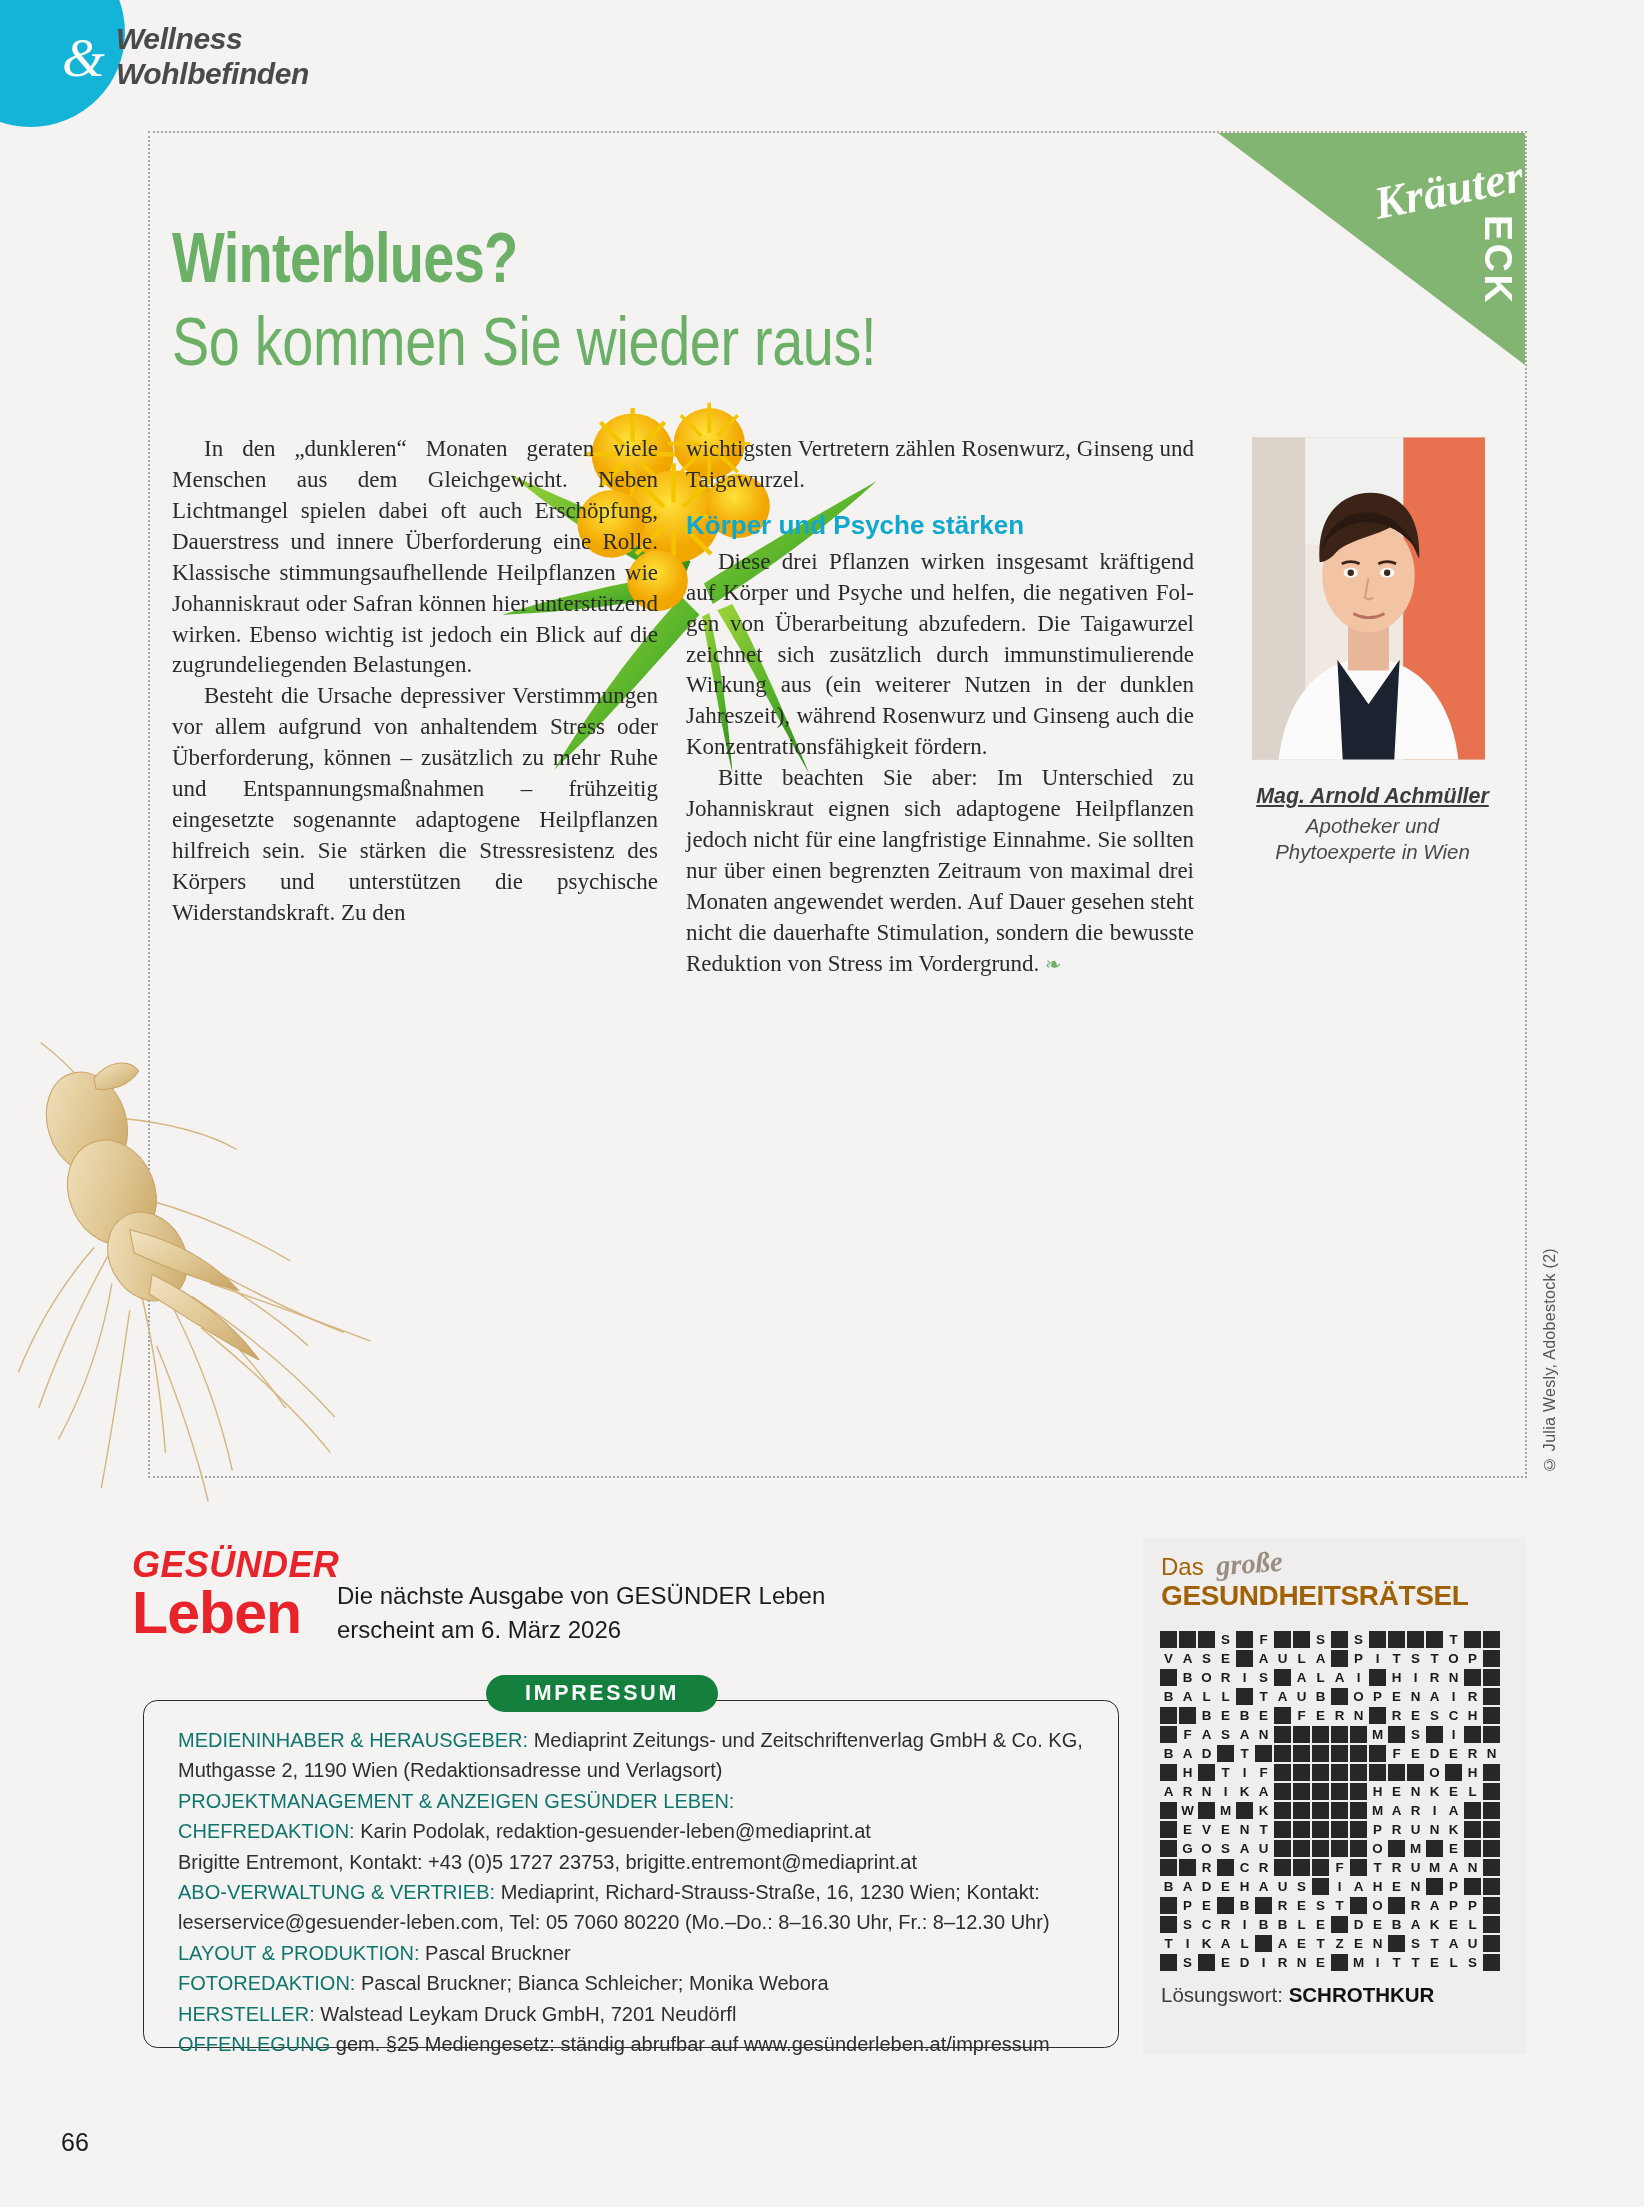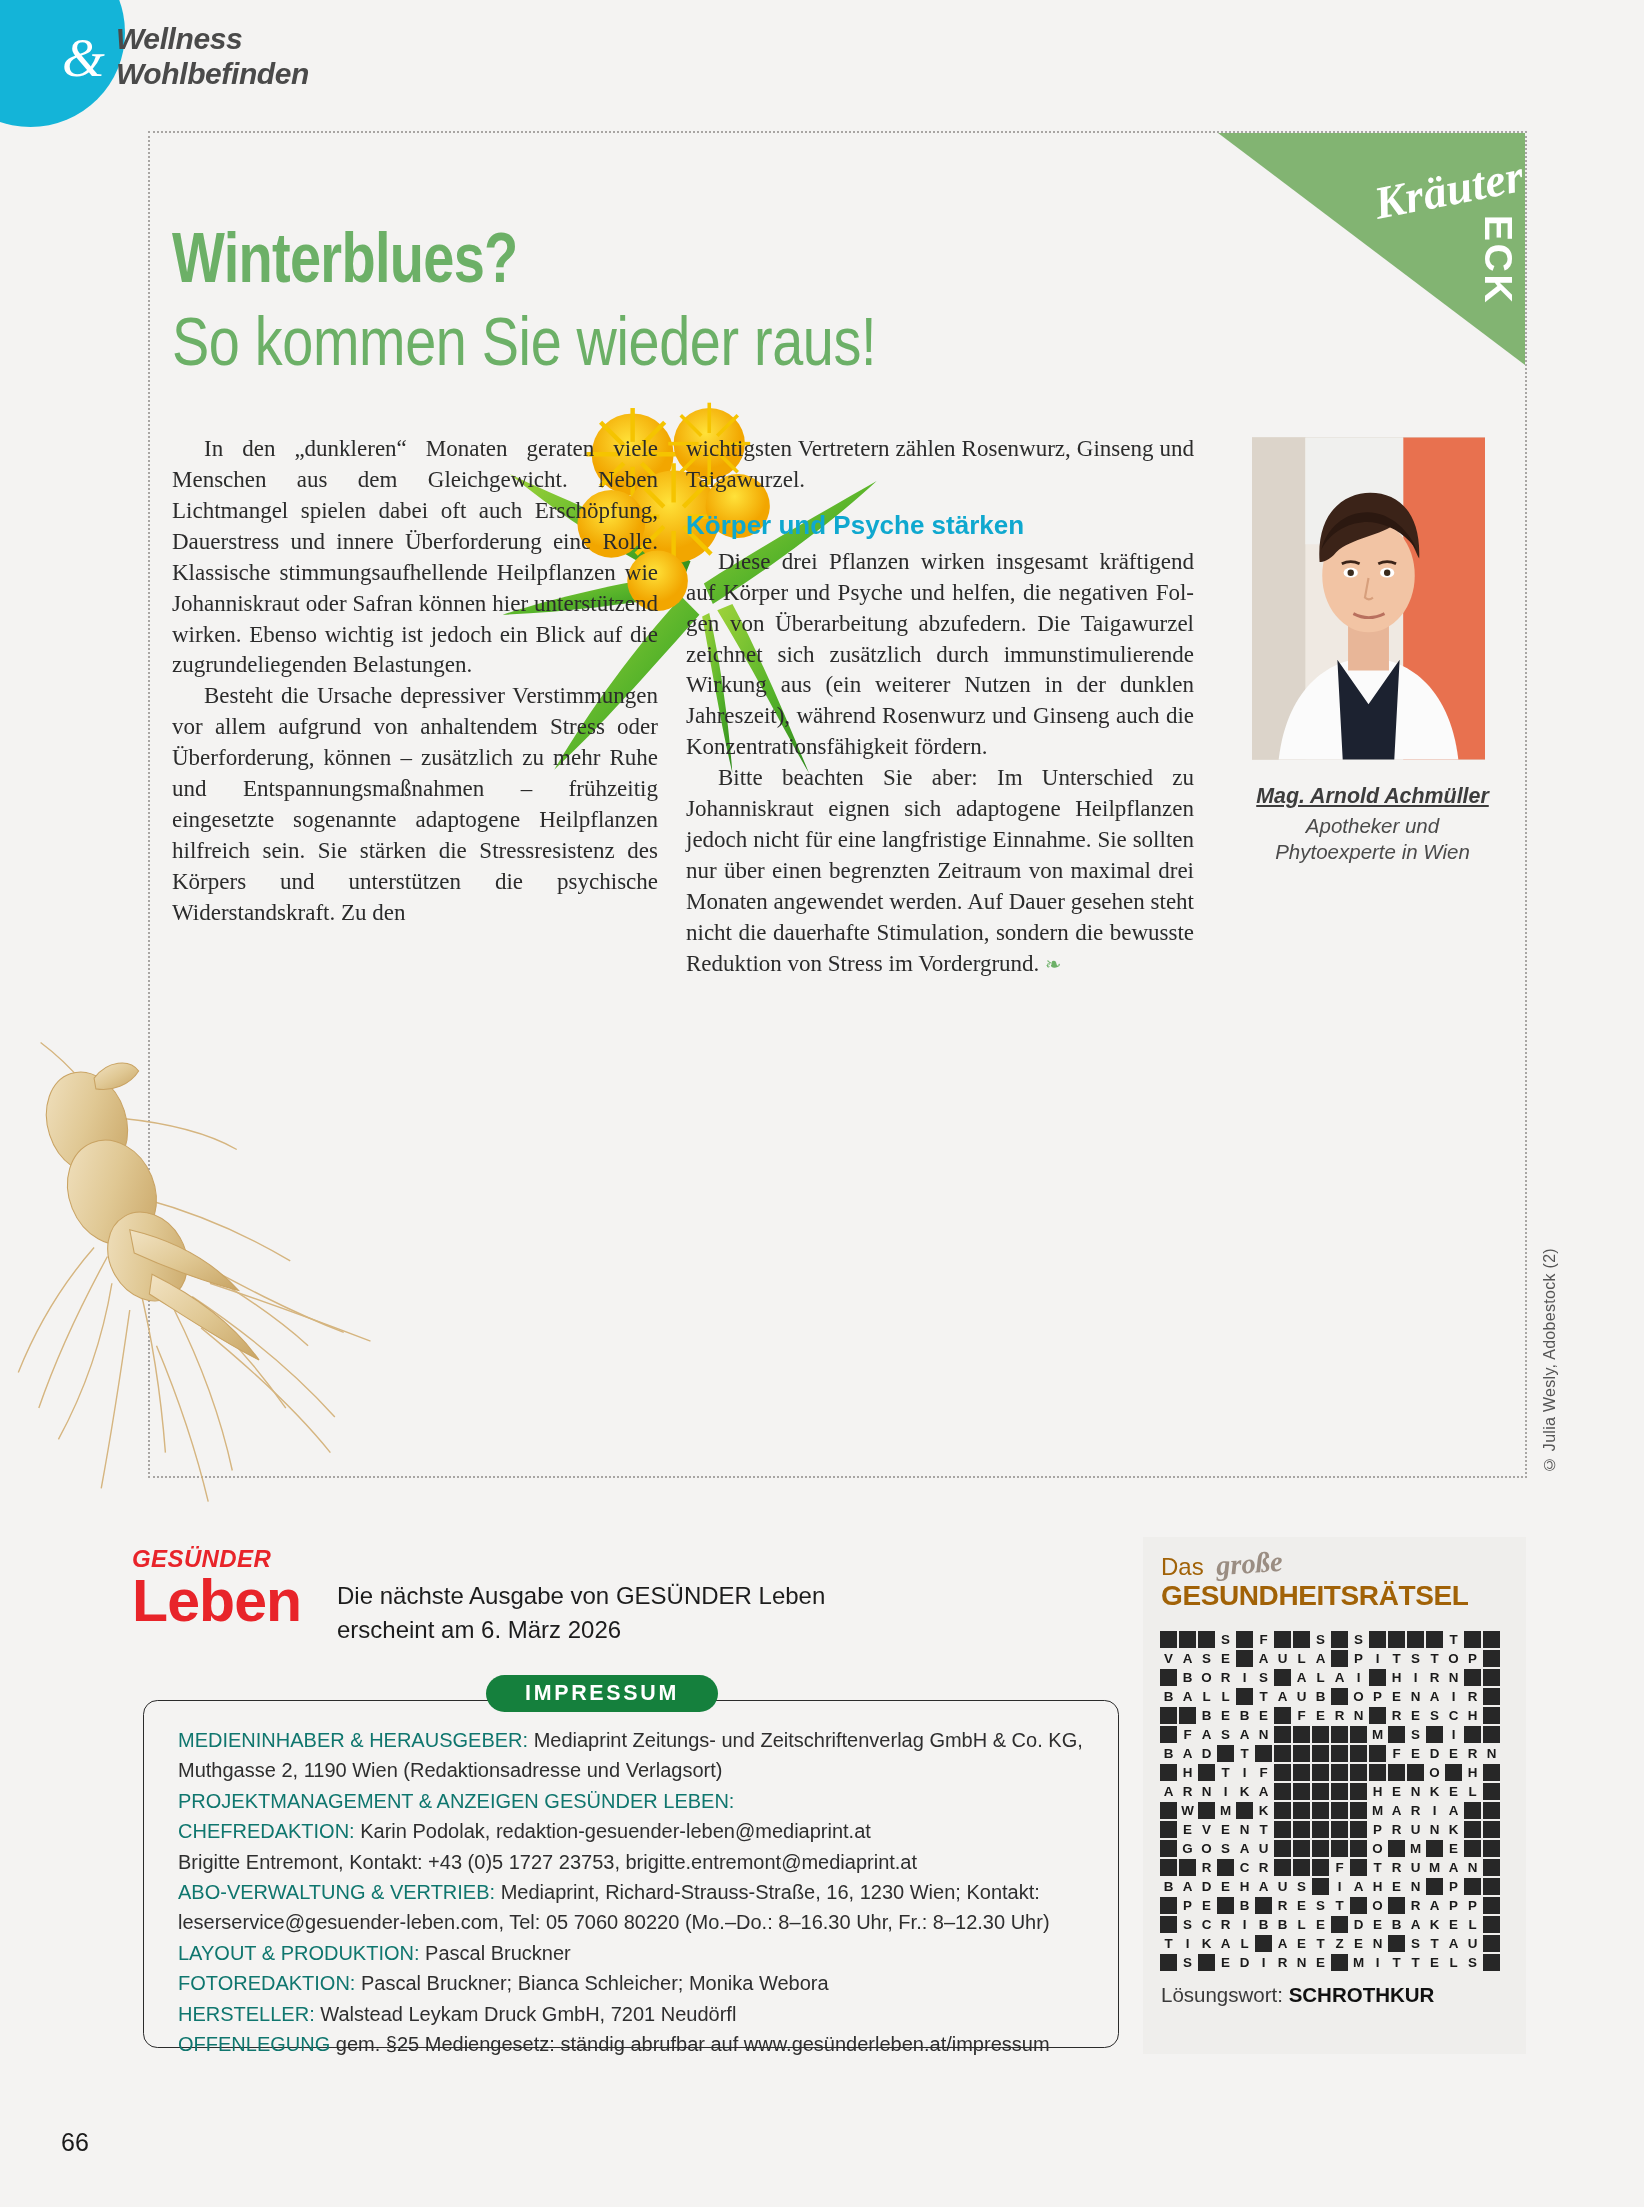--- a/index.html
+++ b/index.html
@@ -126,21 +126,21 @@
   .credit {
     position: absolute; left: 1541px; top: 1248px;
     font-size: 16px; color: #555;
     writing-mode: vertical-rl; transform: rotate(180deg);
     letter-spacing: 0.3px;
   }
 
   
   .logo-block { position: absolute; left: 132px; top: 1547px; }
   .logo-gesunder {
-    font-size: 24px; font-weight: bold; font-style: italic;
+    font-size: 36px; font-weight: bold; font-style: italic;
     color: #e8242a; letter-spacing: 0.4px; line-height: 1;
   }
   .logo-leben {
     font-size: 59px; font-weight: bold; color: #e8242a;
     line-height: 0.95; margin-top: 1.8px; letter-spacing: -0.9px;
   }
   .next-issue {
     position: absolute; left: 337px; top: 1579px;
     font-size: 24px; color: #1c1c1c; line-height: 1.42;
   }

